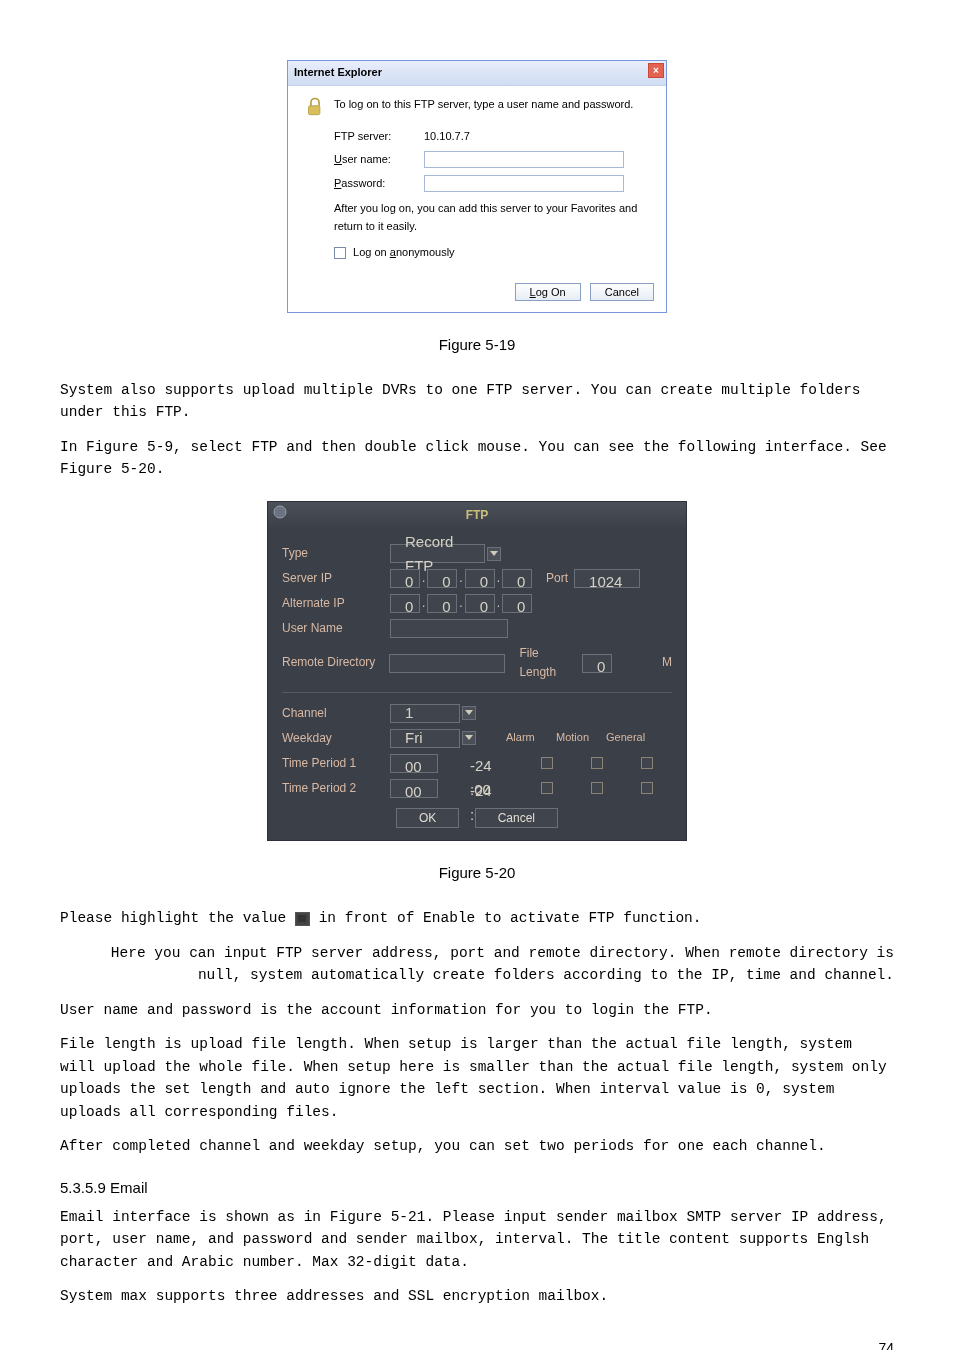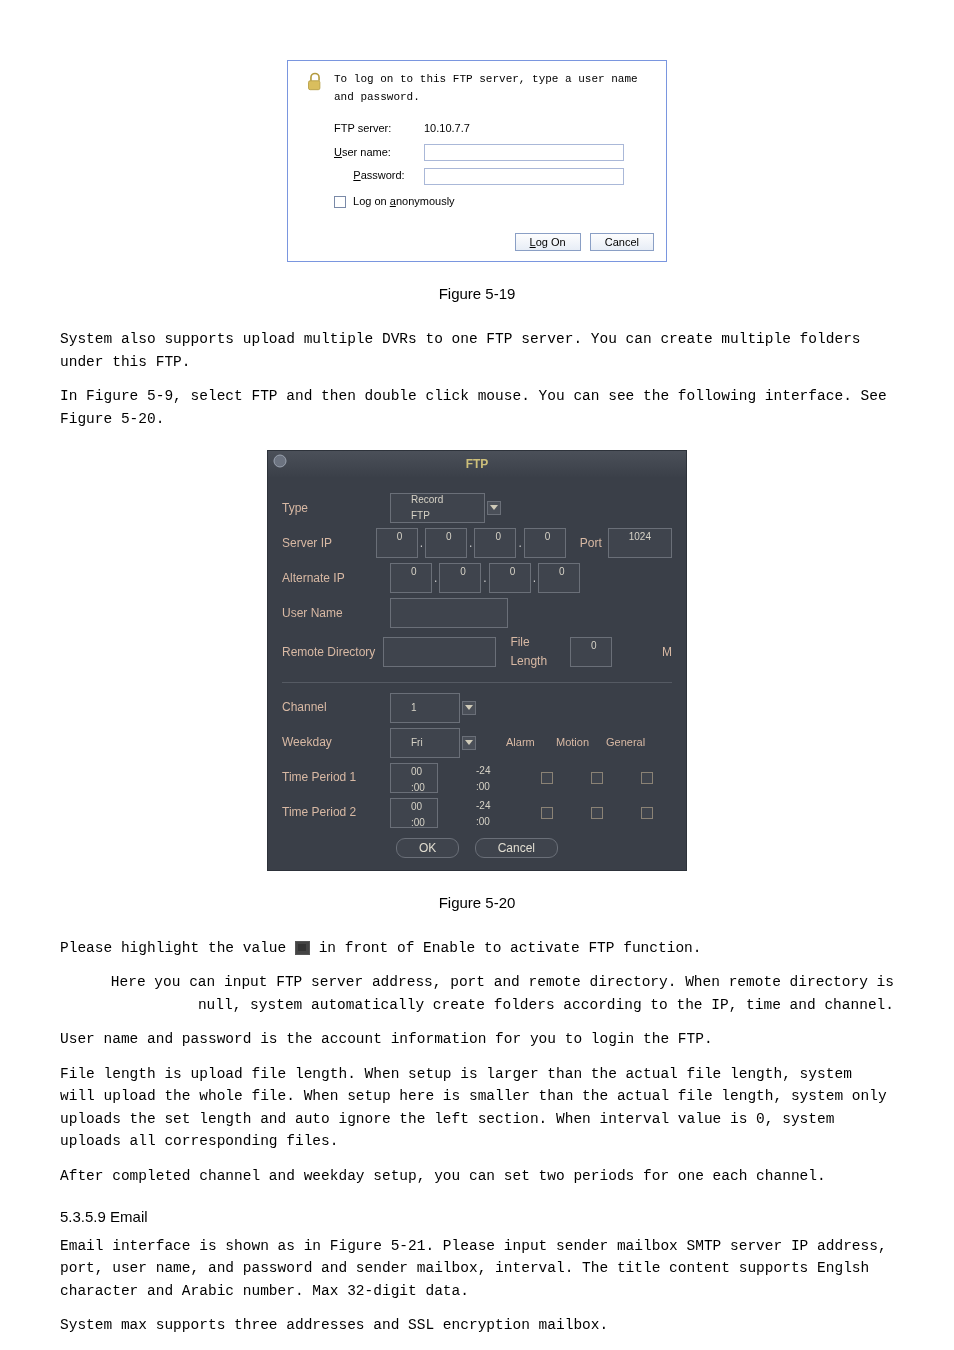--- a/index.html
+++ b/index.html
@@ -99,24 +99,24 @@
       position: absolute; left: 4px; top: 2px;
       width: 16px; height: 16px;
       display: inline-block;
     }
     .ftp-body { padding: 10px 14px 12px 14px; }
     .ftp-row { display: flex; align-items: center; margin: 5px 0; min-height: 20px; }
     .ftp-label { width: 108px; color: #d8b9a4; }
     .ftp-field {
       border: 1px solid #6a6f78;
       background: #3f444d;
-      height: 30px;
+      height: 19px;
       color: #d6d2c6;
-      padding: 0 20px;
-      font-size: 10px;
+      padding: 0 14px;
+      font-size: 15px;
     }
     .ftp-sel { width: 95px; display: flex; align-items: center; justify-content: space-between; }
     .ftp-dd-arrow {
       width: 14px; height: 14px;
       border: 1px solid #6a6f78;
       background: #4a4f58;
       margin-left: 2px;
       display: flex; align-items: center; justify-content: center;
     }
     .ip-box { width: 24px; text-align: center; }
@@ -129,21 +129,21 @@
       vertical-align: middle;
     }
     .ftp-sep { border-top: 1px solid #555a63; margin: 10px 0; }
     .ftp-col-head { display: inline-block; width: 50px; color: #d8b9a4; font-size: 11px; }
     .ftp-btn-row { text-align: center; margin-top: 10px; }
     .ftp-btn {
       border: 1px solid #6a6f78;
       background: #3f444d;
       color: #e0dcd0;
       padding: 2px 22px;
-      border-radius: 9px;
+      border-radius: 0;
       margin: 0 6px;
       font-size: 12px;
     }
     .inline-icon {
       display: inline-block;
       width: 15px; height: 14px;
       border: 1px solid #555;
       background: #444;
       vertical-align: middle;
       position: relative;
@@ -156,42 +156,47 @@
       background: #333;
     }
     .heading { font-size: 15px; margin: 18px 0 6px; }
     .page-num { text-align: right; margin-top: 30px; font-size: 14px; }
   </style>
 </head>
 <body>
 
 <div class="figure-wrap">
   <div class="dialog1">
+    <div class="dialog1-title">
+      <span>Internet Explorer</span>
+      <span class="close-x">×</span>
+    </div>
     <div class="dialog1-body">
-      <div style="display:flex; align-items:flex-start; margin-bottom:6px;font-family:Liberation Mono, monospace;">
+      <div style="display:flex; align-items:flex-start; margin-bottom:6px;">
         <span class="lock-icon">
           <svg viewBox="0 0 32 32">
               <rect x="8" y="12" width="14" height="11" rx="2" fill="#d9be5e" stroke="#b39a3e"></rect>
               <path d="M11 12 v-4 a5 5 0 0 1 10 0 v4" fill="none" stroke="#b39a3e" stroke-width="2"></path>
             </svg>
         </span>
         <span class="dialog1-msg">To log on to this FTP server, type a user name and password.</span>
       </div>
       <div class="dialog1-row" style="padding-left:32px;">
         <span class="dialog1-label">FTP server:</span>
         <span>10.10.7.7</span>
       </div>
       <div class="dialog1-row" style="padding-left:32px;">
         <span class="dialog1-label"><span class="underline">U</span><span>ser name:</span></span>
         <span class="dialog1-input"></span>
       </div>
-      <div class="dialog1-row" style="padding-left:32px;text-align:center;">
+      <div class="dialog1-row" style="padding-left:32px;">
         <span class="dialog1-label"><span class="underline">P</span><span>assword:</span></span>
         <span class="dialog1-input"></span>
       </div>
+      <div style="padding-left:32px; margin:8px 0;">After you log on, you can add this server to your Favorites and return to it easily.</div>
       <div style="padding-left:32px; margin:8px 0;">
         <span class="chk"></span>
         <span><span>Log on </span><span class="underline">a</span><span>nonymously</span></span>
       </div>
     </div>
     <div class="dialog1-btn-row">
       <button class="win-btn"><span class="underline">L</span><span>og On</span></button>
       <button class="win-btn">Cancel</button>
     </div>
   </div>

